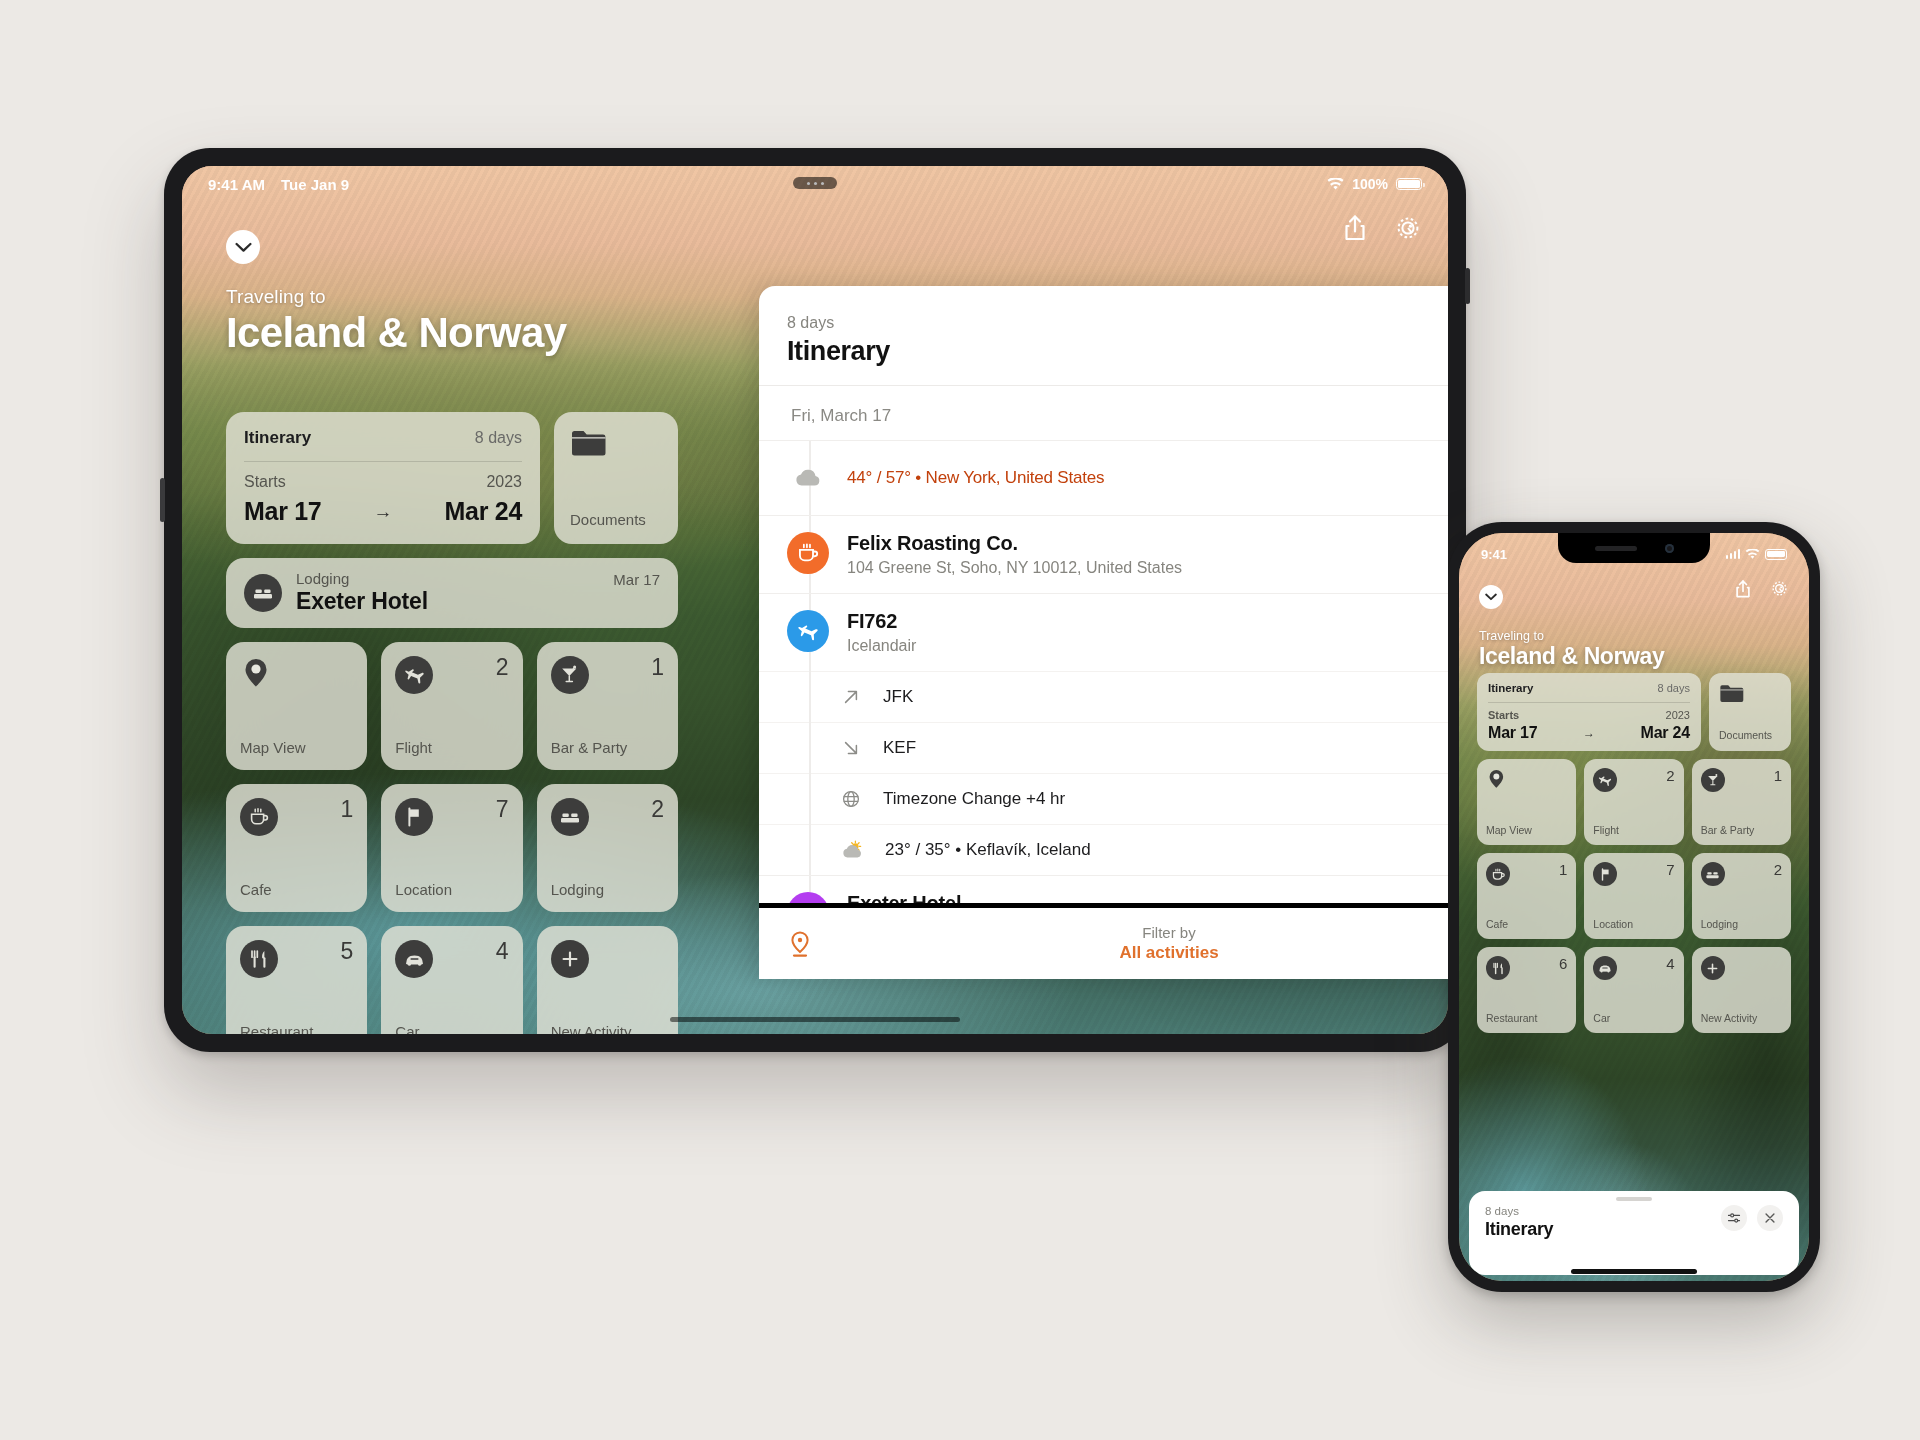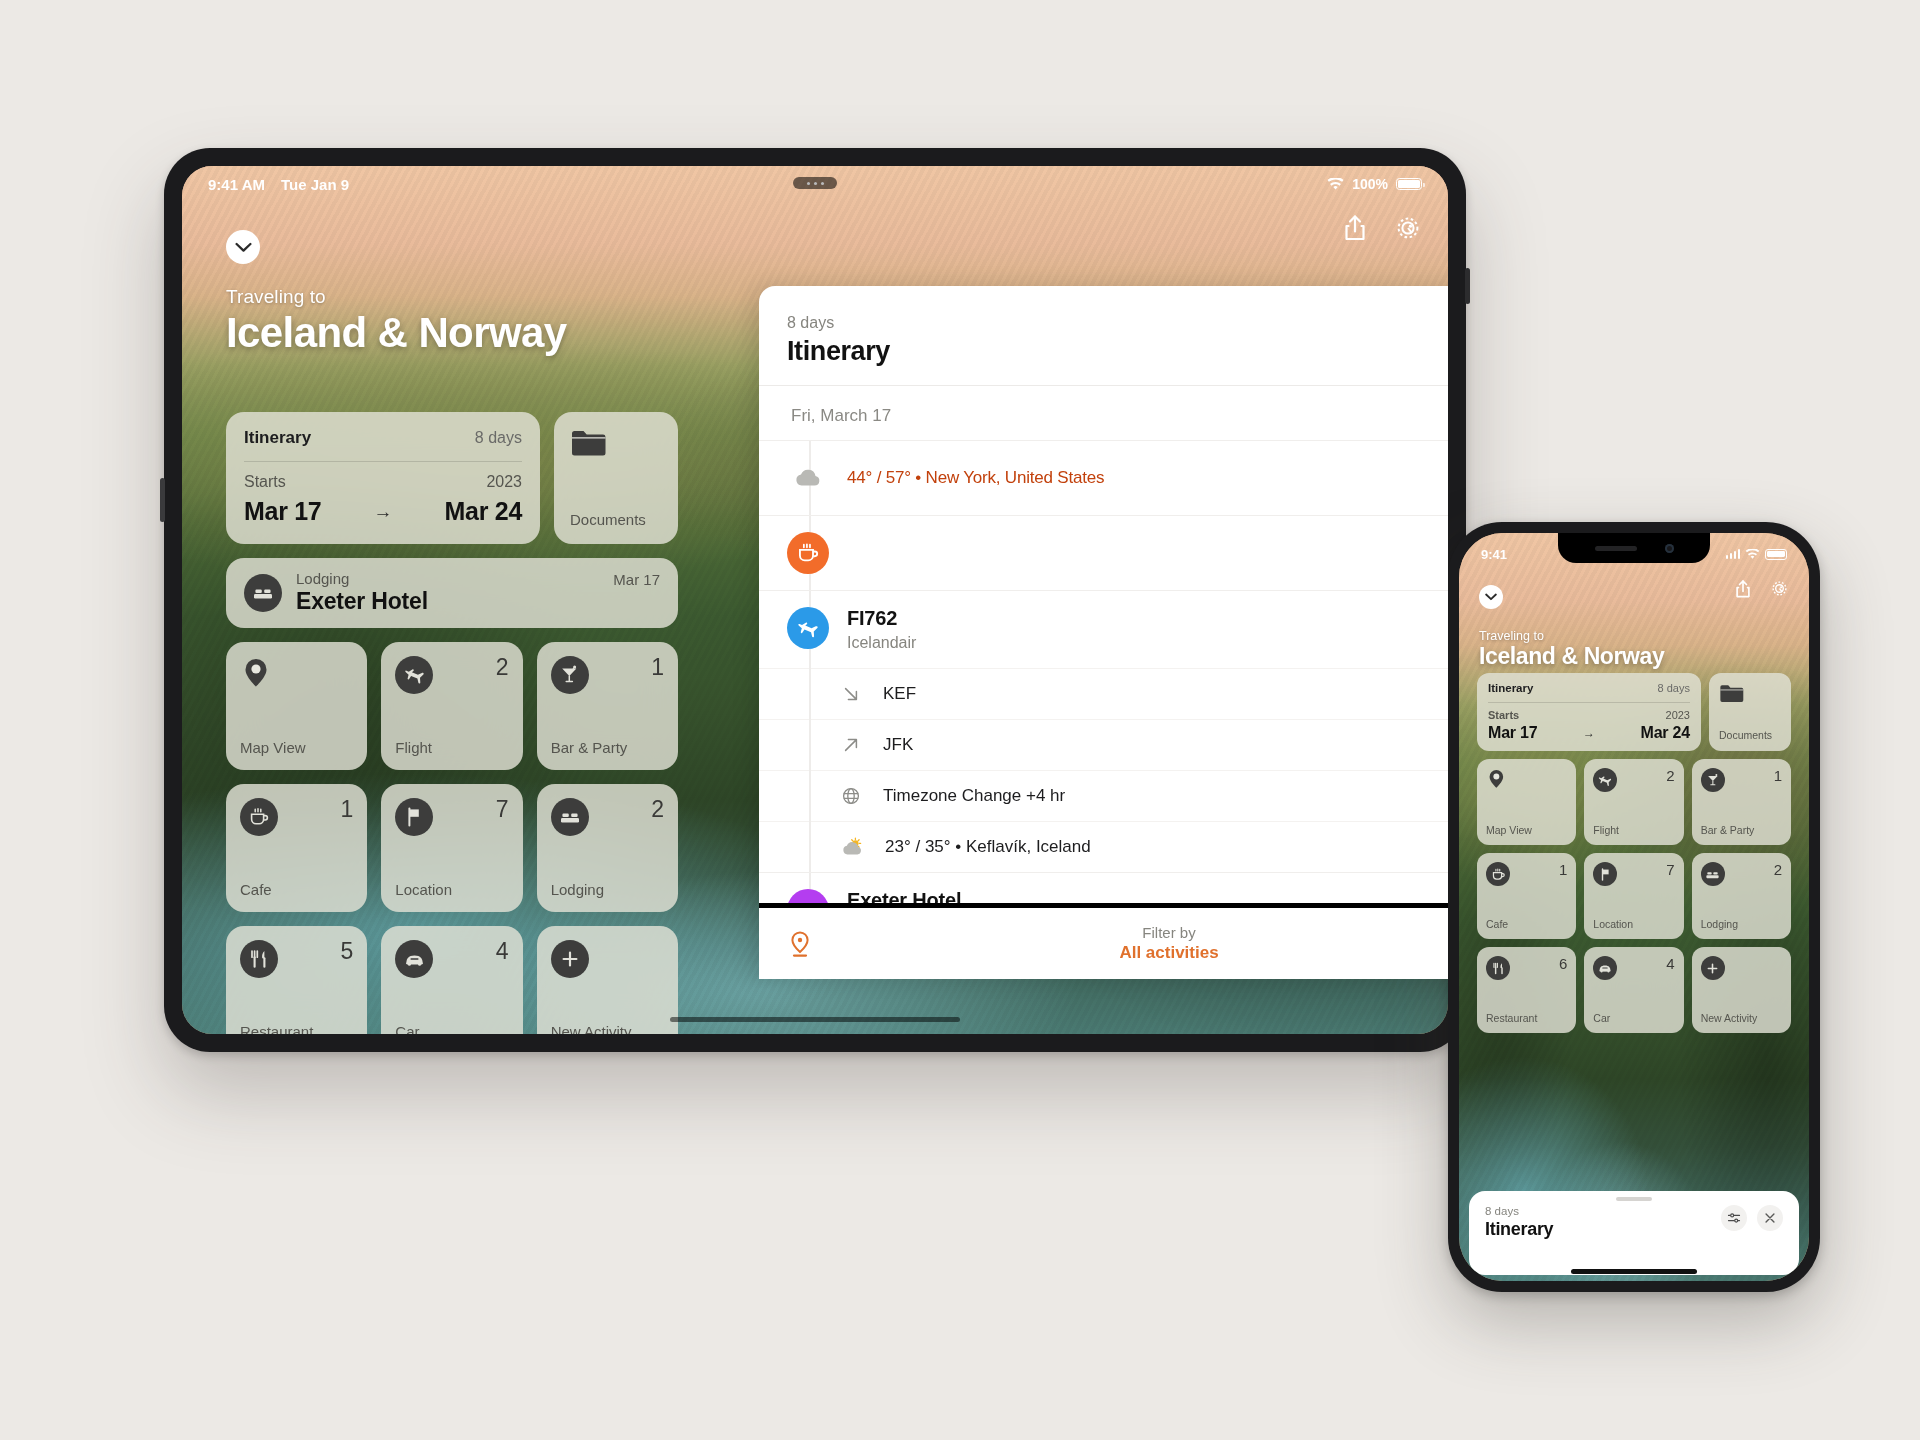--- a/index.html
+++ b/index.html
@@ -467,49 +467,53 @@
           </div>
 
           <div class="itm">
             <span class="av" style="background:#f26c2a">
               <svg width="24" height="24" viewBox="0 0 22 22">
                   <path d="M3.6 8.2h12v5.1a4.4 4.4 0 0 1-4.4 4.4H8a4.4 4.4 0 0 1-4.4-4.4z" fill="none" stroke="#fff" stroke-width="1.7"></path>
                   <path d="M15.8 9.6h1.4a2.2 2.2 0 0 1 0 4.4h-1.4" fill="none" stroke="#fff" stroke-width="1.7"></path>
                   <path d="M7.2 3.4v2.4M10 3v2.8M12.8 3.4v2.4" stroke="#fff" stroke-width="1.6" stroke-linecap="round"></path>
                 </svg>
             </span>
+            <span class="tx">
+              <span class="t1" style="display:block">Felix Roasting Co.</span>
+              <span class="t2" style="display:block">104 Greene St, Soho, NY 10012, United States</span>
+            </span>
           </div>
 
           <div class="itm">
             <span class="av" style="background:#2b9ae8">
               <svg width="22" height="22" viewBox="0 0 21 21">
                   <path d="M19.4 10.6c.4-.4.4-1.1 0-1.5-.4-.4-1-.5-1.5-.2l-4 1.9-6-2.6 1.5-1.2c.4-.3.5-.9.2-1.3-.3-.4-.8-.5-1.2-.3L4.8 7.7 2.4 6.7c-.4-.2-.8 0-1 .3-.2.4-.1.8.2 1.1l3 2.6-1 3.7c-.1.4.1.8.5 1 .4.1.8 0 1-.4l2-3.1 6.3 2.6 1 4.2c.1.5.6.8 1.1.7.5-.1.8-.5.8-1l-.3-4.6z" fill="#fff"></path>
                 </svg>
             </span>
             <span class="tx">
               <span class="t1" style="display:block">FI762</span>
               <span class="t2" style="display:block">Icelandair</span>
             </span>
           </div>
 
           <div class="sub-itm">
             <span>
               <svg width="20" height="20" viewBox="0 0 20 20">
-                  <path d="M4.6 4.6L15.4 15.4M15.4 7.4v8h-8" stroke="#8c8c88" stroke-width="1.5" fill="none" stroke-linecap="round" stroke-linejoin="round"></path>
-                </svg>
-            </span>
-            <span class="st">KEF</span>
+                  <path d="M4.6 15.4L15.4 4.6M7.4 4.6h8v8" stroke="#8c8c88" stroke-width="1.5" fill="none" stroke-linecap="round" stroke-linejoin="round"></path>
+                </svg>
+            </span>
+            <span class="st">JFK</span>
           </div>
           <div class="sub-itm">
             <span>
               <svg width="20" height="20" viewBox="0 0 20 20">
-                  <path d="M4.6 15.4L15.4 4.6M7.4 4.6h8v8" stroke="#8c8c88" stroke-width="1.5" fill="none" stroke-linecap="round" stroke-linejoin="round"></path>
-                </svg>
-            </span>
-            <span class="st">JFK</span>
+                  <path d="M4.6 4.6L15.4 15.4M15.4 7.4v8h-8" stroke="#8c8c88" stroke-width="1.5" fill="none" stroke-linecap="round" stroke-linejoin="round"></path>
+                </svg>
+            </span>
+            <span class="st">KEF</span>
           </div>
           <div class="sub-itm">
             <span>
               <svg width="20" height="20" viewBox="0 0 20 20">
                   <g stroke="#8c8c88" stroke-width="1.3" fill="none">
                     <circle cx="10" cy="10" r="7.4"></circle>
                     <ellipse cx="10" cy="10" rx="3.2" ry="7.4"></ellipse>
                     <path d="M2.8 7.6h14.4M2.8 12.4h14.4"></path>
                   </g>
                 </svg>

